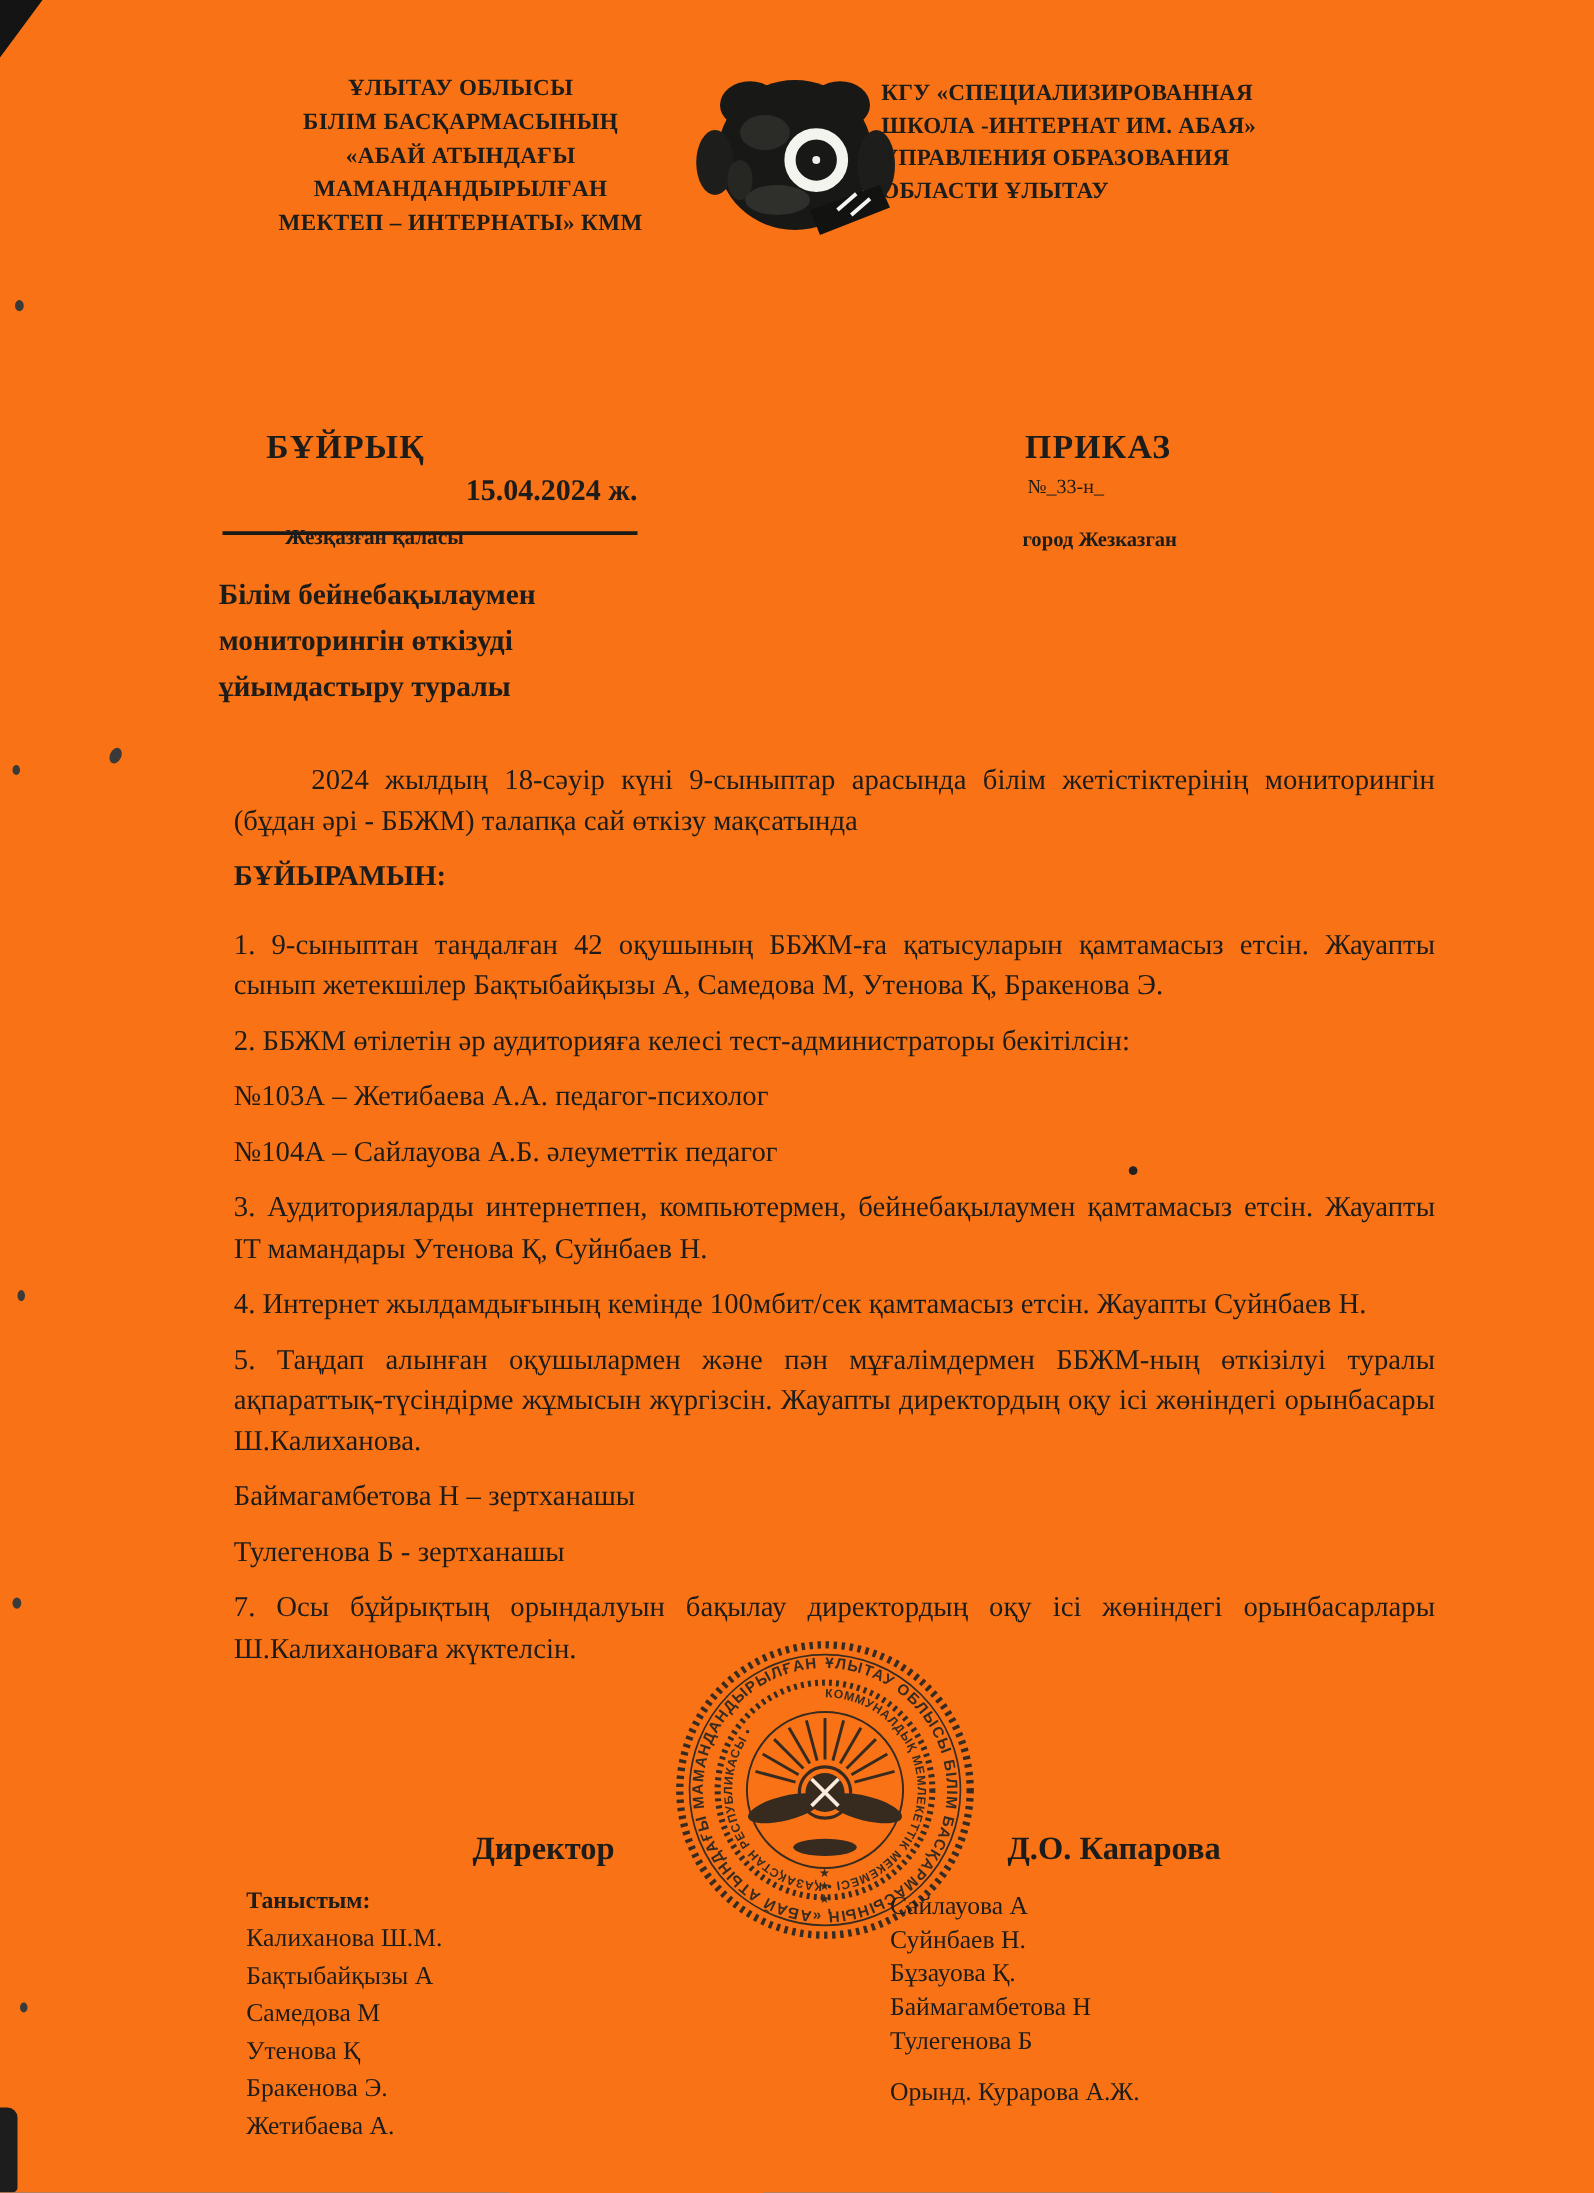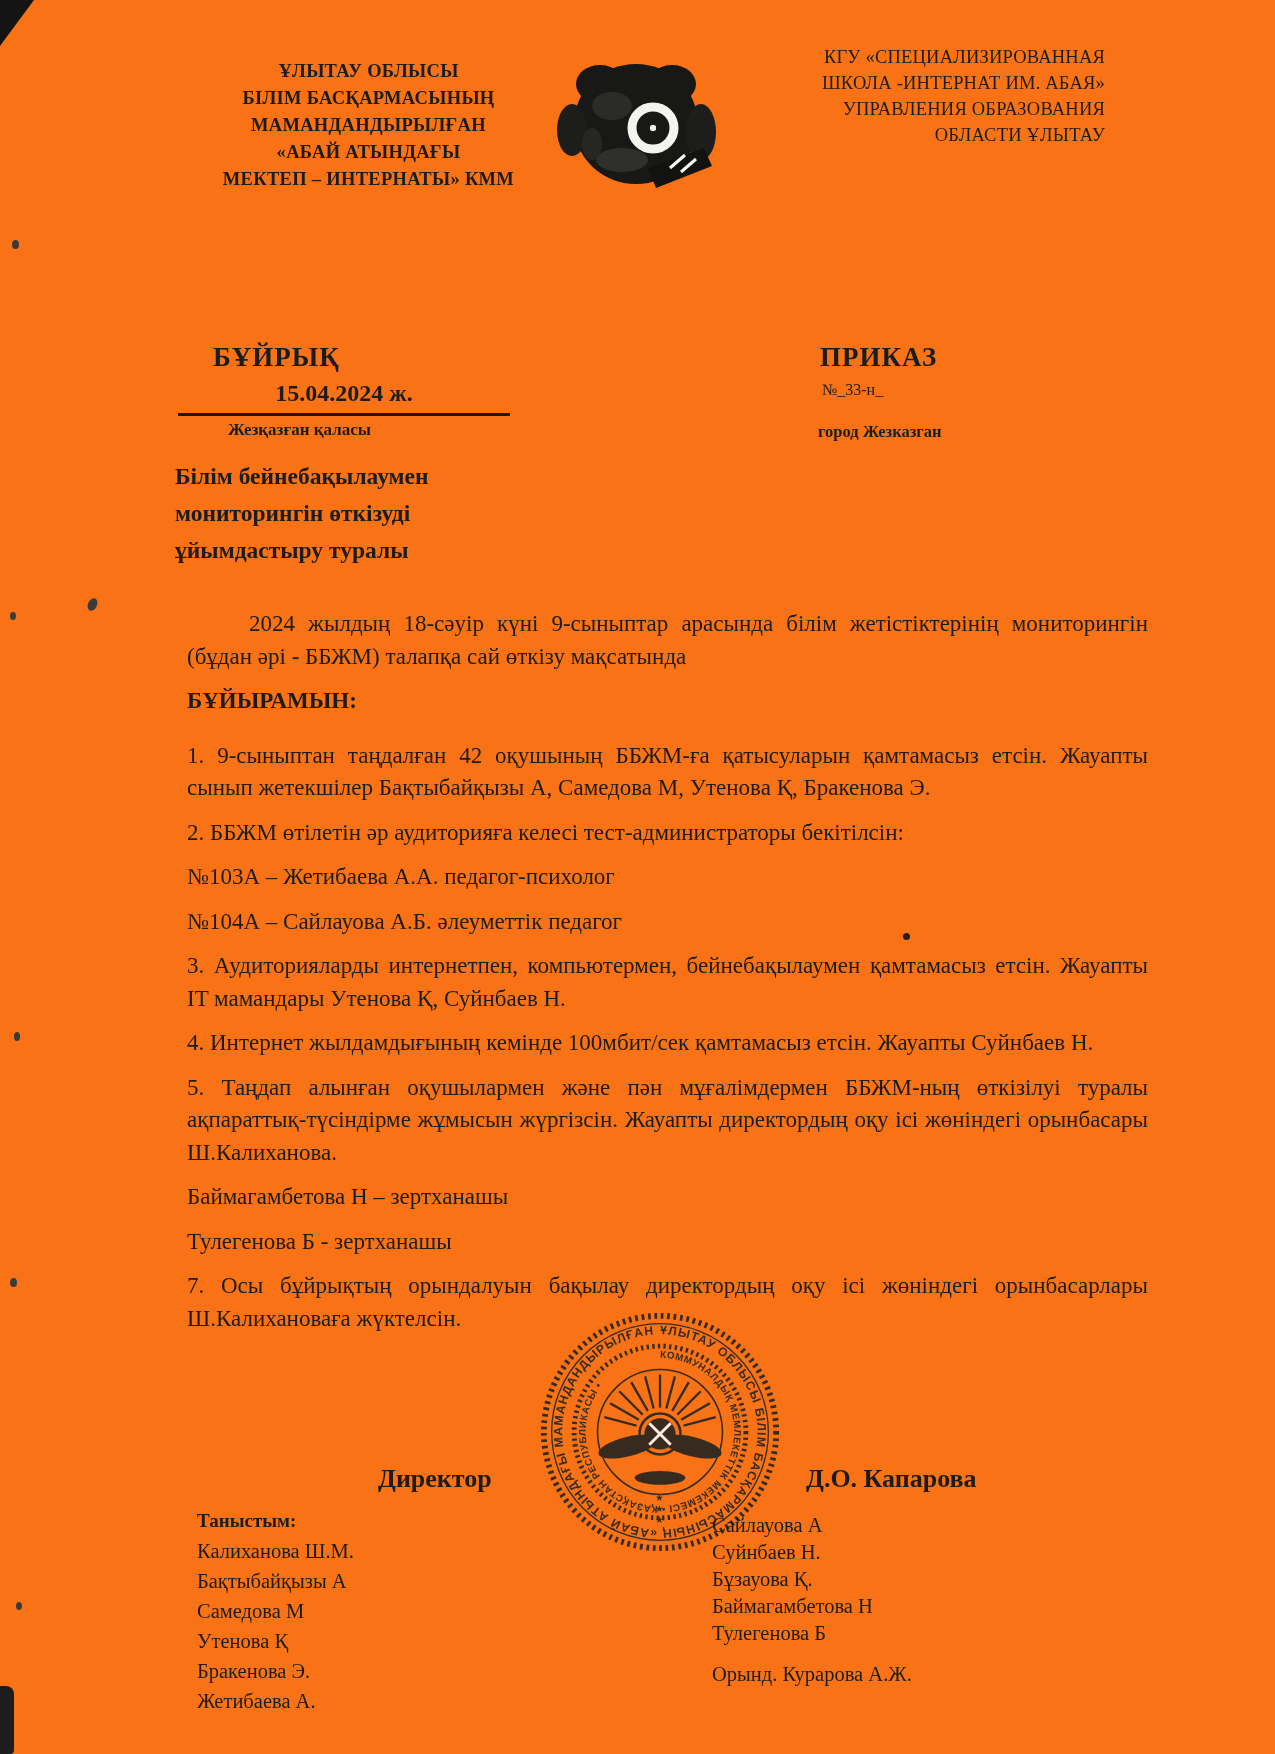--- a/index.html
+++ b/index.html
@@ -12,31 +12,31 @@
     color:#1c1c1a;
     overflow:hidden;
   }
   
   .org-left{
     position:absolute;left:196px;top:58px;width:345px;
     text-align:center;font-weight:bold;font-size:18.5px;line-height:27px;
     letter-spacing:.3px;
   }
   .org-right{
-    position:absolute;left:705px;top:44px;width:400px;
-    text-align:right;font-weight:normal;font-size:18.5px;line-height:26px;
+    position:absolute;left:705px;top:62px;width:400px;
+    text-align:left;font-weight:bold;font-size:18.5px;line-height:26px;
     letter-spacing:.2px;
   }
   .emblem{position:absolute;left:552px;top:48px;}
   
   .kz-title{position:absolute;left:213px;top:342px;font-size:27px;font-weight:bold;letter-spacing:1px;}
   .kz-date{
     position:absolute;left:178px;top:380px;width:332px;
-    text-align:center;font-size:24px;font-weight:bold;
-    padding-bottom:6px;border-bottom:3px solid #1a1a18;
+    text-align:right;font-size:24px;font-weight:bold;
+    padding-bottom:18px;border-bottom:3px solid #1a1a18;
   }
   .kz-city{position:absolute;left:228px;top:420px;font-size:17px;font-weight:bold;}
   .ru-title{position:absolute;left:820px;top:342px;font-size:27px;font-weight:bold;letter-spacing:1px;}
   .ru-number{position:absolute;left:822px;top:381px;font-size:16px;font-weight:normal;}
   .ru-city{position:absolute;left:818px;top:422px;font-size:16.5px;font-weight:bold;}
   
   .subject{
     position:absolute;left:175px;top:458px;
     font-size:23.5px;font-weight:bold;line-height:37px;
   }
@@ -78,22 +78,22 @@
   <div class="speck" style="left:88px;top:598px;width:9px;height:13px;transform:rotate(25deg);"></div>
   <div class="speck" style="left:10px;top:612px;width:6px;height:8px;"></div>
   <div class="speck" style="left:14px;top:1032px;width:6px;height:9px;"></div>
   <div class="speck" style="left:10px;top:1278px;width:7px;height:9px;"></div>
   <div class="speck" style="left:16px;top:1602px;width:6px;height:8px;"></div>
   <div class="speck" style="left:903px;top:933px;width:7px;height:7px;background:#222;"></div>
 
   <div class="org-left">
     <div>ҰЛЫТАУ ОБЛЫСЫ</div>
     <div>БІЛІМ БАСҚАРМАСЫНЫҢ</div>
+    <div>«АБАЙ АТЫНДАҒЫ</div>
     <div>МАМАНДАНДЫРЫЛҒАН</div>
-    <div>«АБАЙ АТЫНДАҒЫ</div>
     <div>МЕКТЕП – ИНТЕРНАТЫ» КММ</div>
   </div>
 
   <div class="emblem">
     <svg width="168" height="156" viewBox="0 0 168 156">
       <ellipse cx="84" cy="76" rx="62" ry="60" fill="#181816"></ellipse>
       <ellipse cx="48" cy="36" rx="24" ry="19" fill="#181816"></ellipse>
       <ellipse cx="120" cy="36" rx="24" ry="19" fill="#181816"></ellipse>
       <ellipse cx="20" cy="82" rx="15" ry="26" fill="#1d1d1b"></ellipse>
       <ellipse cx="149" cy="84" rx="15" ry="28" fill="#1d1d1b"></ellipse>

